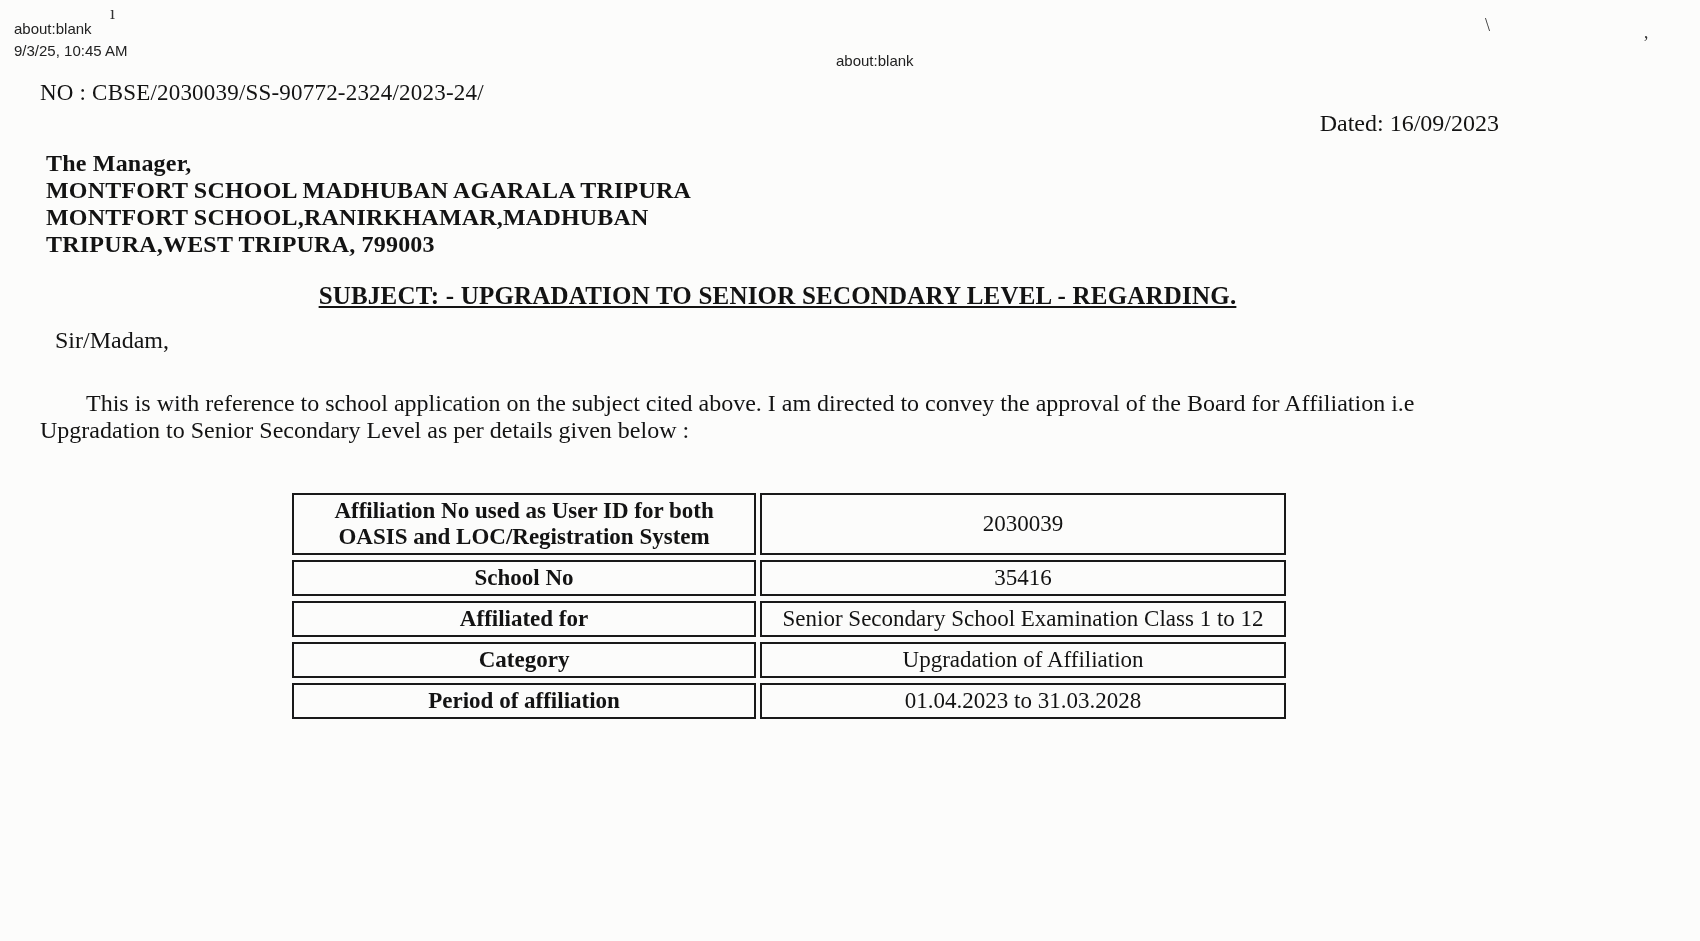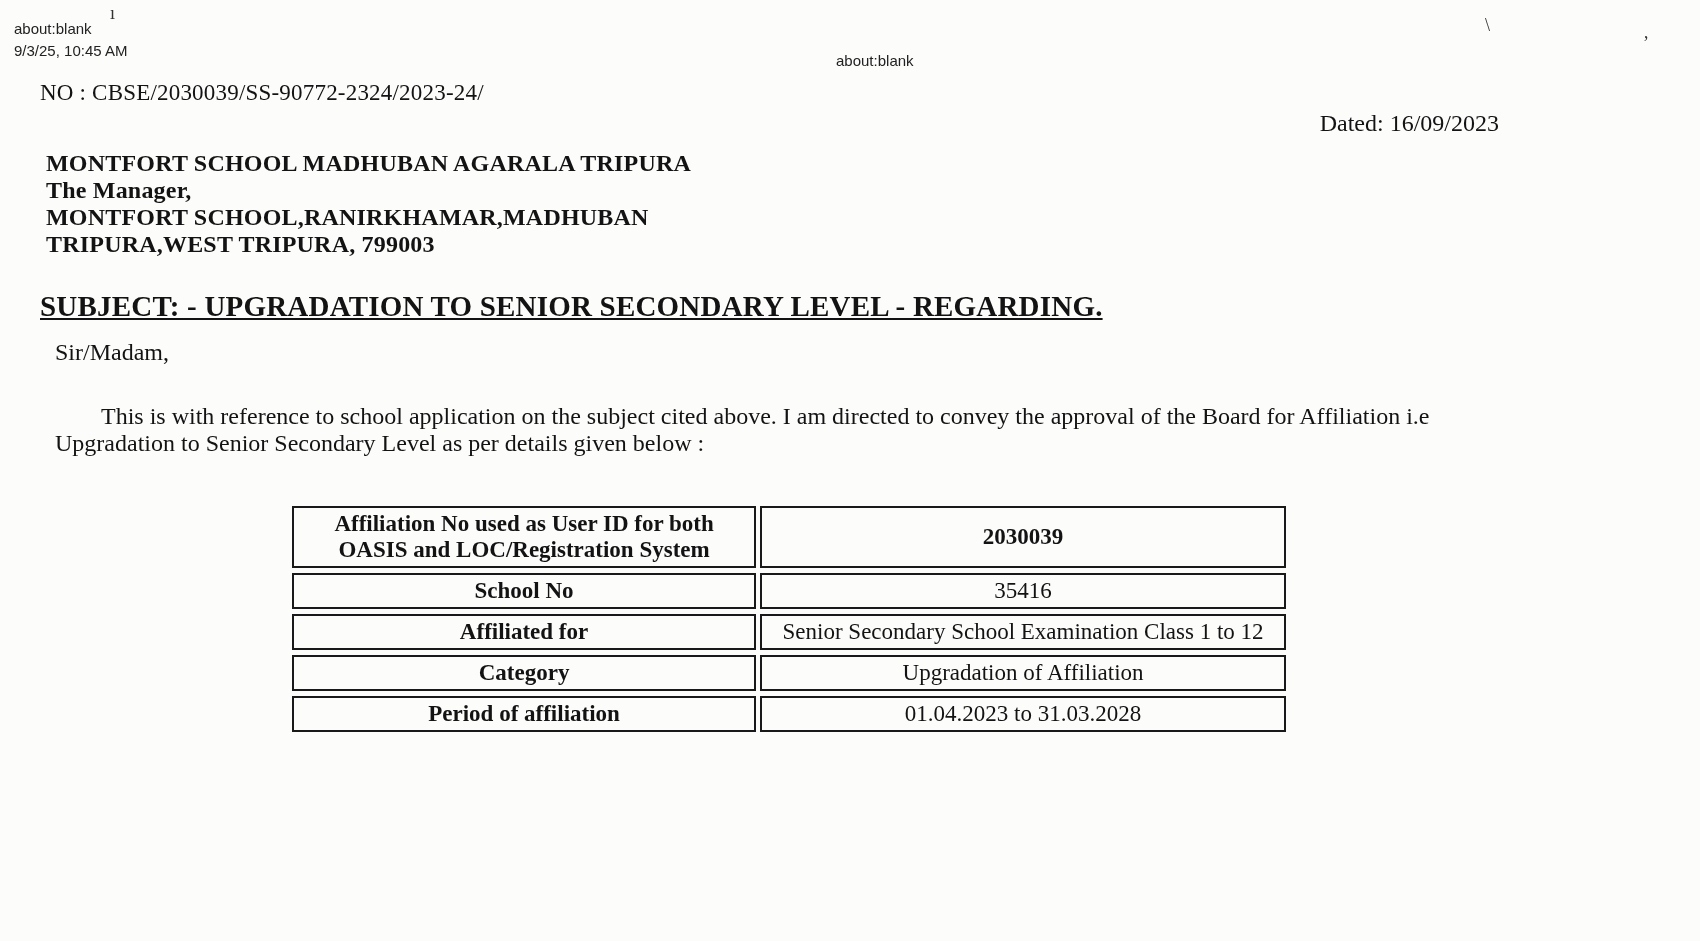--- a/index.html
+++ b/index.html
@@ -40,54 +40,54 @@
   .dated  { position: absolute; right: 16px; top: 22px; font-size: 24px; margin-top: 8px; }
 
   .recipient {
     margin-top: 42px; margin-left: 6px;
     font-weight: bold; font-size: 24px; line-height: 27px;
     letter-spacing: 0.2px;
   }
   .recipient div { white-space: nowrap; }
 
   .subject-line {
-    margin-top: 32px; text-align: left;
-    font-weight: bold; font-size: 29px;
+    margin-top: 24px; text-align: center;
+    font-weight: bold; font-size: 25px;
     text-decoration: underline;
     letter-spacing: 0.2px;
   }
   .ref-line {
     margin-top: 8px; text-align: center;
     font-weight: bold; font-size: 24px;
     text-decoration: underline;
   }
   .salutation { margin-top: 16px; margin-left: 15px; font-size: 24px; }
 
   .body-par {
-    margin-top: 36px; margin-left: 15px; width: 1452px;
+    margin-top: 36px; width: 1452px;
     font-size: 24px; line-height: 27px;
     text-indent: 46px;
   }
 
   
   .details-table {
     margin-top: 44px; margin-left: 248px;
     border-collapse: separate; border-spacing: 4px 5px;
     width: 1002px;
     table-layout: fixed;
   }
   .details-table td {
     border: 2px solid #191919;
     text-align: center; vertical-align: middle;
     padding: 3px 10px;
     font-size: 23px; line-height: 26px;
   }
   .details-table td.label-cell { font-weight: bold; width: 436px; }
   .details-table td.value-cell { width: 494px; }
-  .details-table td.value-bold { font-weight: bold; }
+  .details-table td.value-bold { font-weight: normal; }
   .details-table tr.tall td { height: 55px; }
 </style>
 </head>
 <body>
 
 <div class="print-header-left">
   <div>about:blank</div>
   <div>9/3/25, 10:45 AM</div>
 </div>
 <div class="print-header-center">about:blank</div>
@@ -97,22 +97,22 @@
 <span class="artifact" style="top:34px; left:1643px;">’</span>
 
 <div class="letter">
 
   <div class="ref-row">
     <span class="ref-no">NO : CBSE/2030039/SS-90772-2324/2023-24/</span>
     <span class="dated">Dated: 16/09/2023</span>
   </div>
 
   <div class="recipient">
+    <div>The Manager,</div>
     <div>MONTFORT SCHOOL MADHUBAN AGARALA TRIPURA</div>
-    <div>The Manager,</div>
     <div>MONTFORT SCHOOL,RANIRKHAMAR,MADHUBAN</div>
     <div>TRIPURA,WEST TRIPURA, 799003</div>
   </div>
 
   <div class="subject-line">SUBJECT: - UPGRADATION TO SENIOR SECONDARY LEVEL - REGARDING.</div>
 
   <div class="salutation">Sir/Madam,</div>
 
   <div class="body-par">This is with reference to school application on the subject cited above. I am directed to convey the approval of the Board for Affiliation i.e Upgradation to Senior Secondary Level as per details given below :</div>
 

